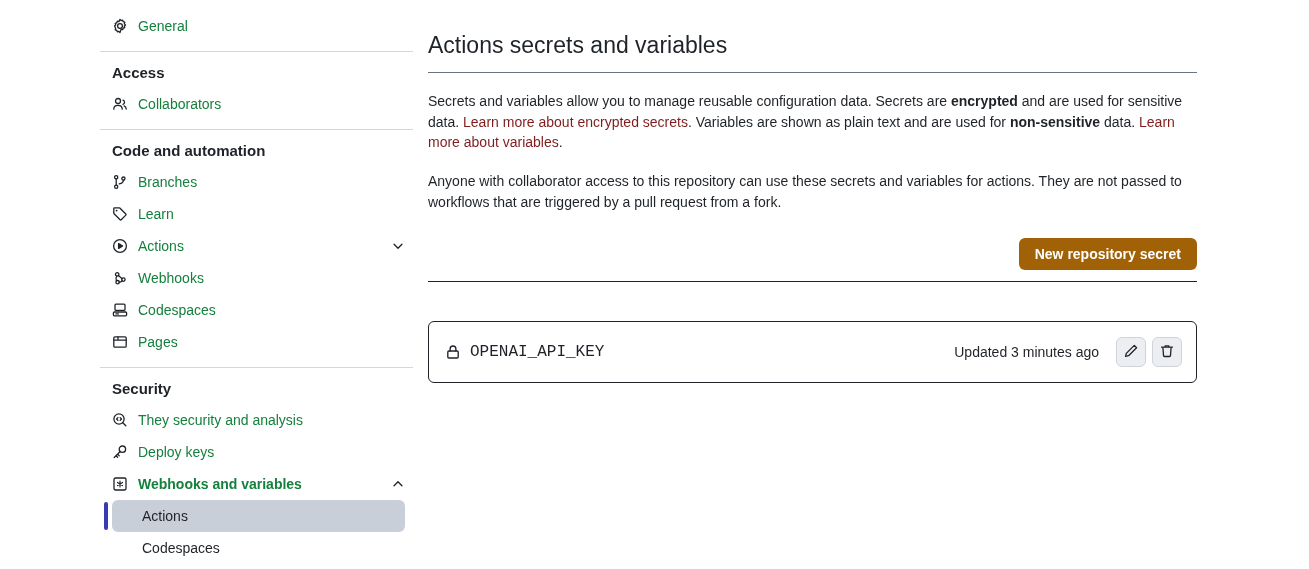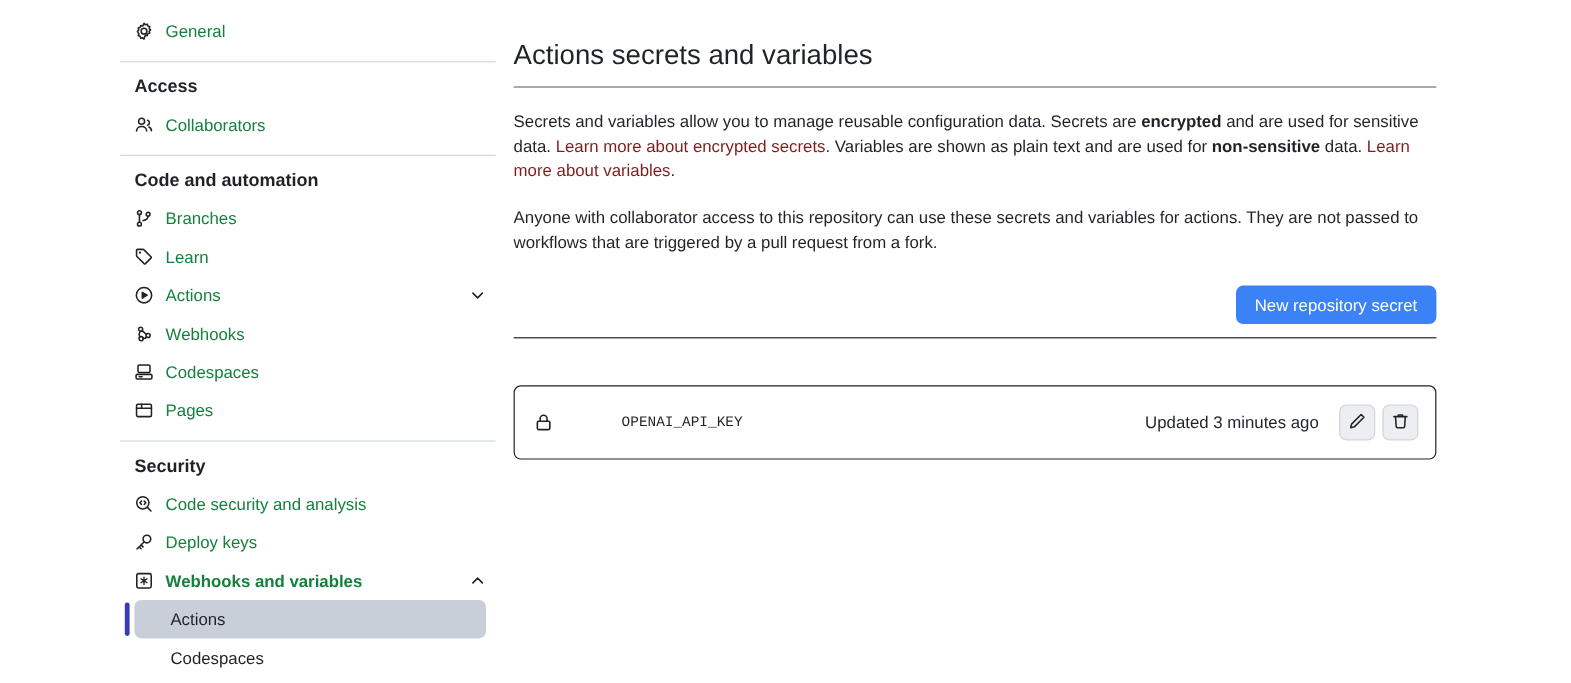--- a/index.html
+++ b/index.html
@@ -133,24 +133,24 @@
   .tabs-underline {
     position: absolute;
     left: 0; right: 0; bottom: 0;
     height: 1px;
     background: #1f2328;
     z-index: 1;
   }
   .new-secret-btn {
     position: absolute;
     right: 0; top: 0;
-    background: #3b82f6;
+    background: #a16207;
     color: #ffffff;
     font-size: 14px;
-    font-weight: 400;
+    font-weight: 700;
     border: none;
     border-radius: 6px;
     padding: 0 16px;
     height: 32px;
     line-height: 32px;
     cursor: pointer;
     font-family: "Liberation Sans", sans-serif;
     white-space: nowrap;
   }
 
@@ -160,25 +160,24 @@
     border: 1px solid #1f2328;
     border-radius: 6px;
     height: 62px;
     display: flex;
     align-items: center;
     padding: 0 14px 0 16px;
   }
   .secret-lock { width: 16px; height: 16px; display: flex; align-items: center; justify-content: center; margin-right: 9px; }
   .secret-name {
     font-family: "Liberation Mono", monospace;
-    font-size: 12px;
+    font-size: 16px;
     color: #1f2328;
     flex: 1 1 auto;
     letter-spacing: 0px;
-    margin-left: 48px;
   }
   .secret-updated {
     font-size: 14px;
     color: #1f2328;
     margin-right: 17px;
     white-space: nowrap;
   }
   .icon-btn {
     width: 30px; height: 30px;
     border: 1px solid #cfd4da;
@@ -302,21 +301,21 @@
     <div class="nav-section-title">Security</div>
 
     <div class="nav-item">
       <span class="ico">
         <svg width="16" height="16" viewBox="0 0 16 16" fill="none" stroke="#1f2328" stroke-width="1.3">
           <circle cx="7" cy="7" r="5.1"></circle>
           <path d="M10.8 10.8l3 3" stroke-linecap="round"></path>
           <path d="M5.9 5.6L4.6 7l1.3 1.4M8.2 5.6L9.5 7 8.2 8.4" stroke-linecap="round" stroke-linejoin="round"></path>
         </svg>
       </span>
-      <span class="nav-label">Code security and analysis</span>
+      <span class="nav-label">They security and analysis</span>
     </div>
 
     <div class="nav-item">
       <span class="ico">
         <svg width="16" height="16" viewBox="0 0 16 16" fill="none" stroke="#1f2328" stroke-width="1.3">
           <circle cx="10.4" cy="5.2" r="3.2"></circle>
           <path d="M8.2 7.5l-6 6M4 11.7l1.6 1.6M5.6 10.1l1.6 1.6" stroke-linecap="round"></path>
         </svg>
       </span>
       <span class="nav-label">Deploy keys</span>

